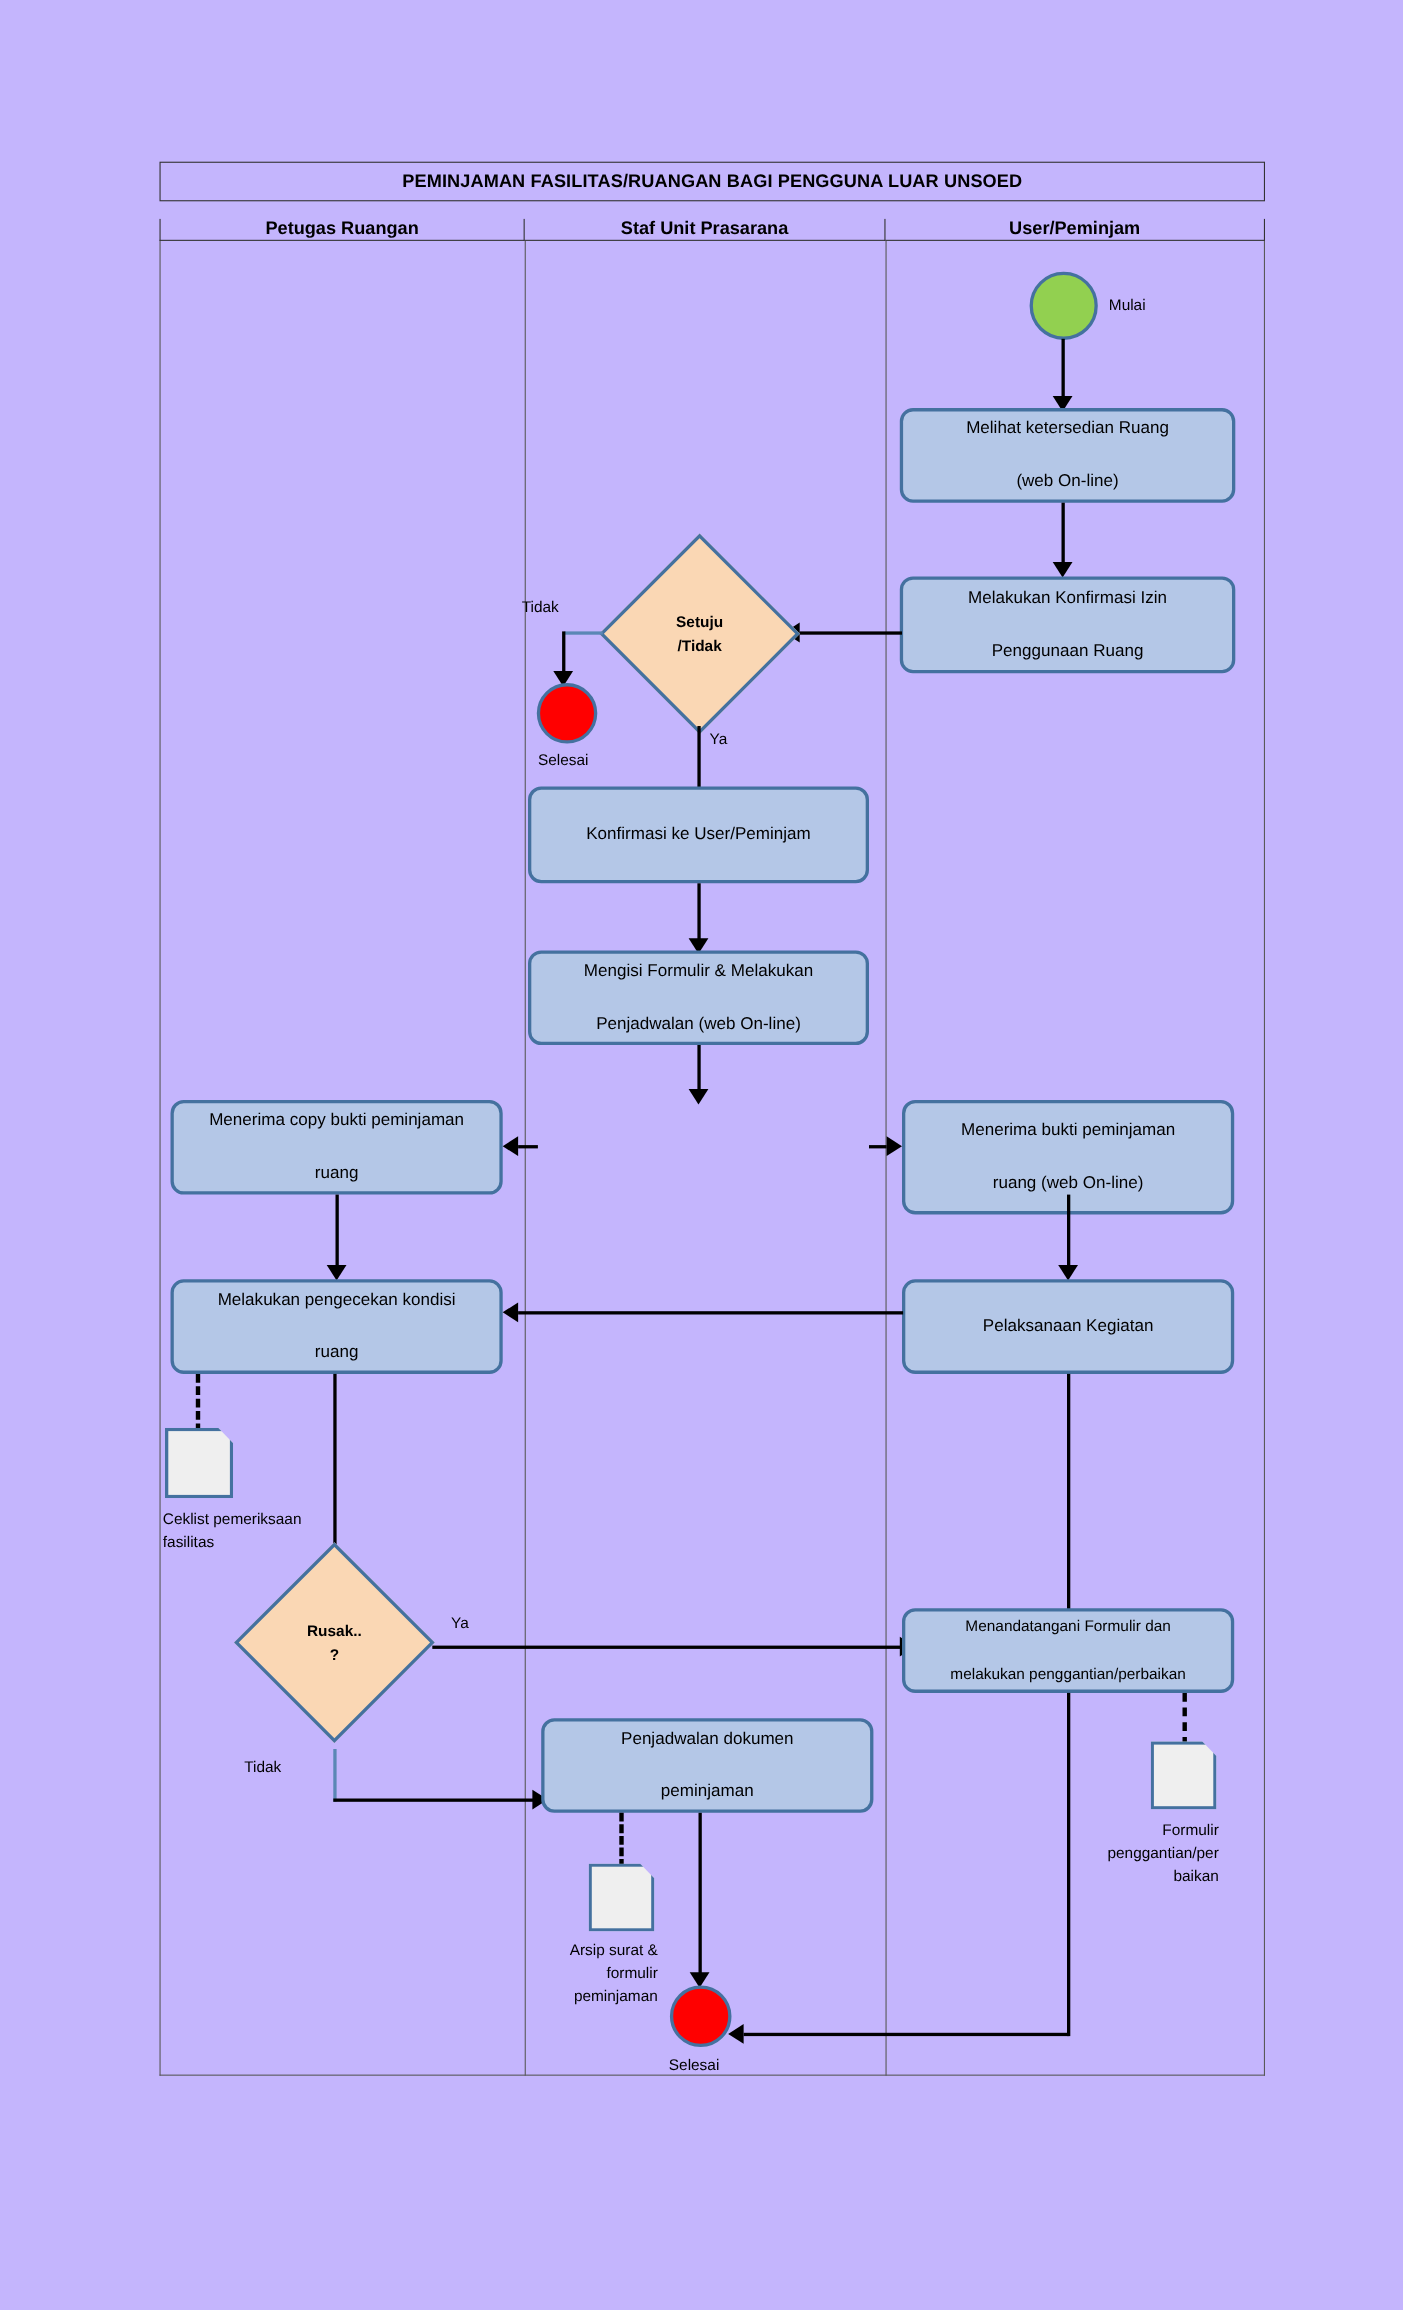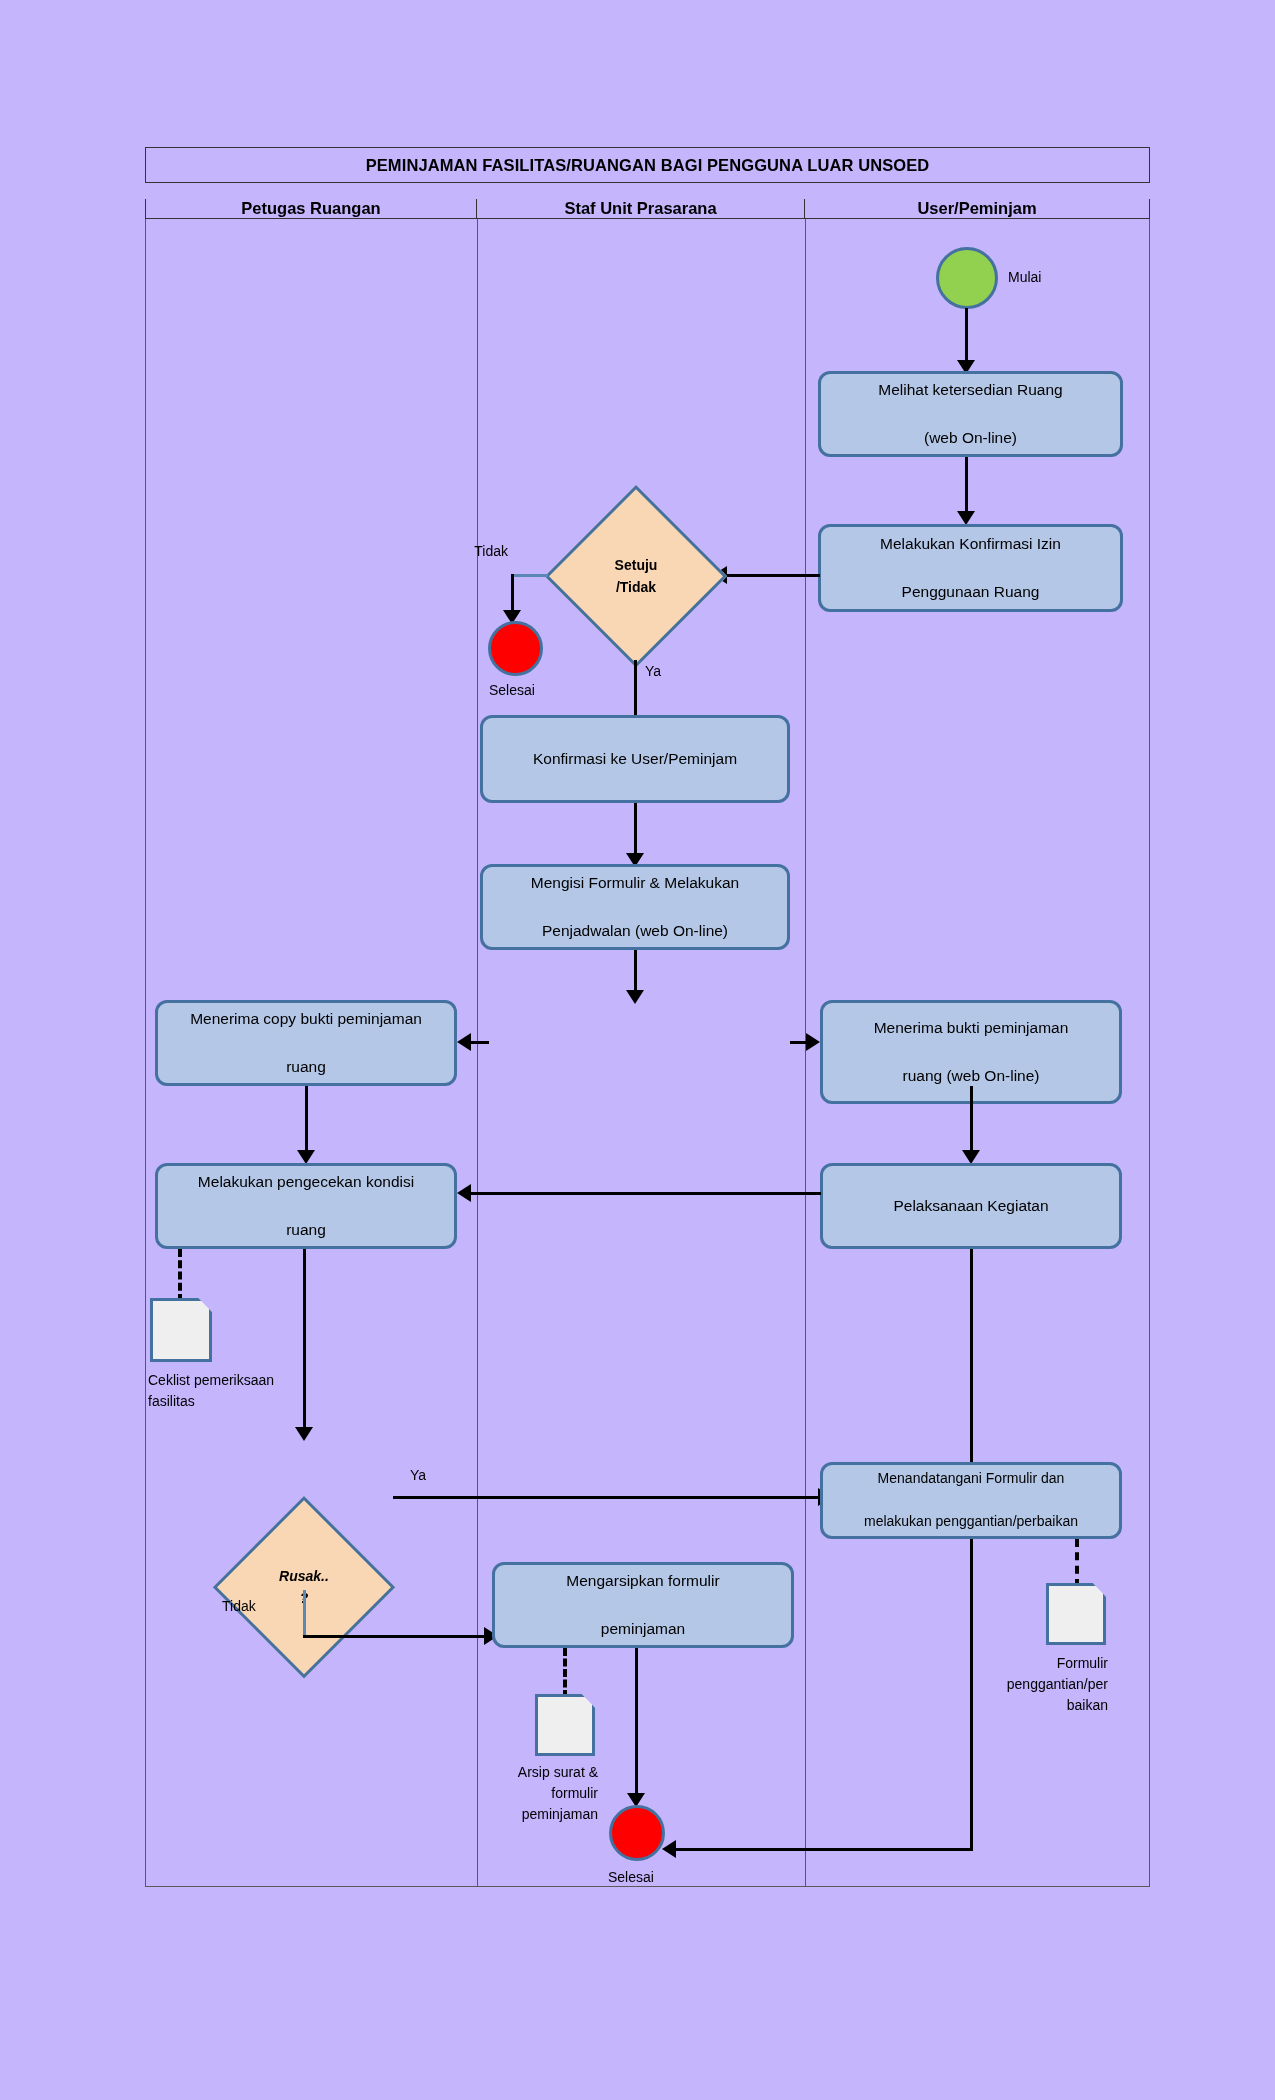--- a/index.html
+++ b/index.html
@@ -199,21 +199,21 @@
   <div class="dash" style="left:178px;top:1249px;height:53px;"></div>
   <div class="node doc" style="left:150px;top:1298px;width:62px;height:64px;"></div>
   <div class="cap" style="left:148px;top:1370px;">
     <span>Ceklist pemeriksaan</span><br>
     <span>fasilitas</span>
   </div>
 
   <div class="ln v" style="left:303px;top:1249px;height:184px;"></div>
   <div class="arw dn" style="left:295px;top:1427px;"></div>
 
-  <div class="diamond-wrap" style="left:213px;top:1496px;width:182px;height:182px;font-style:italic;">
+  <div class="diamond-wrap" style="left:213px;top:1402px;width:182px;height:182px;">
     <div class="diamond">
       <div class="shape"></div>
       <div class="dlabel">
         <span>Rusak..</span>
         <span>?</span>
       </div>
     </div>
   </div>
 
   <div class="ln h" style="left:393px;top:1496px;width:427px;"></div>
@@ -241,21 +241,21 @@
     <span>penggantian/per</span><br>
     <span>baikan</span>
   </div>
 
   <div class="ln v" style="left:970px;top:1539px;height:312px;"></div>
   <div class="ln h" style="left:676px;top:1848px;width:296px;"></div>
   <div class="arw lt" style="left:662px;top:1840px;"></div>
 
   <div class="node proc" style="left:492px;top:1562px;width:302px;height:86px;">
     <span>
-      <span>Mengarsipkan formulir</span><br>
+      <span>Penjadwalan dokumen</span><br>
       <span>peminjaman</span>
     </span>
   </div>
 
   <div class="dash" style="left:563px;top:1648px;height:50px;"></div>
   <div class="node doc" style="left:535px;top:1694px;width:60px;height:62px;"></div>
   <div class="cap r" style="left:440px;top:1762px;width:158px;">
     <span>Arsip surat &amp;</span><br>
     <span>formulir</span><br>
     <span>peminjaman</span>

